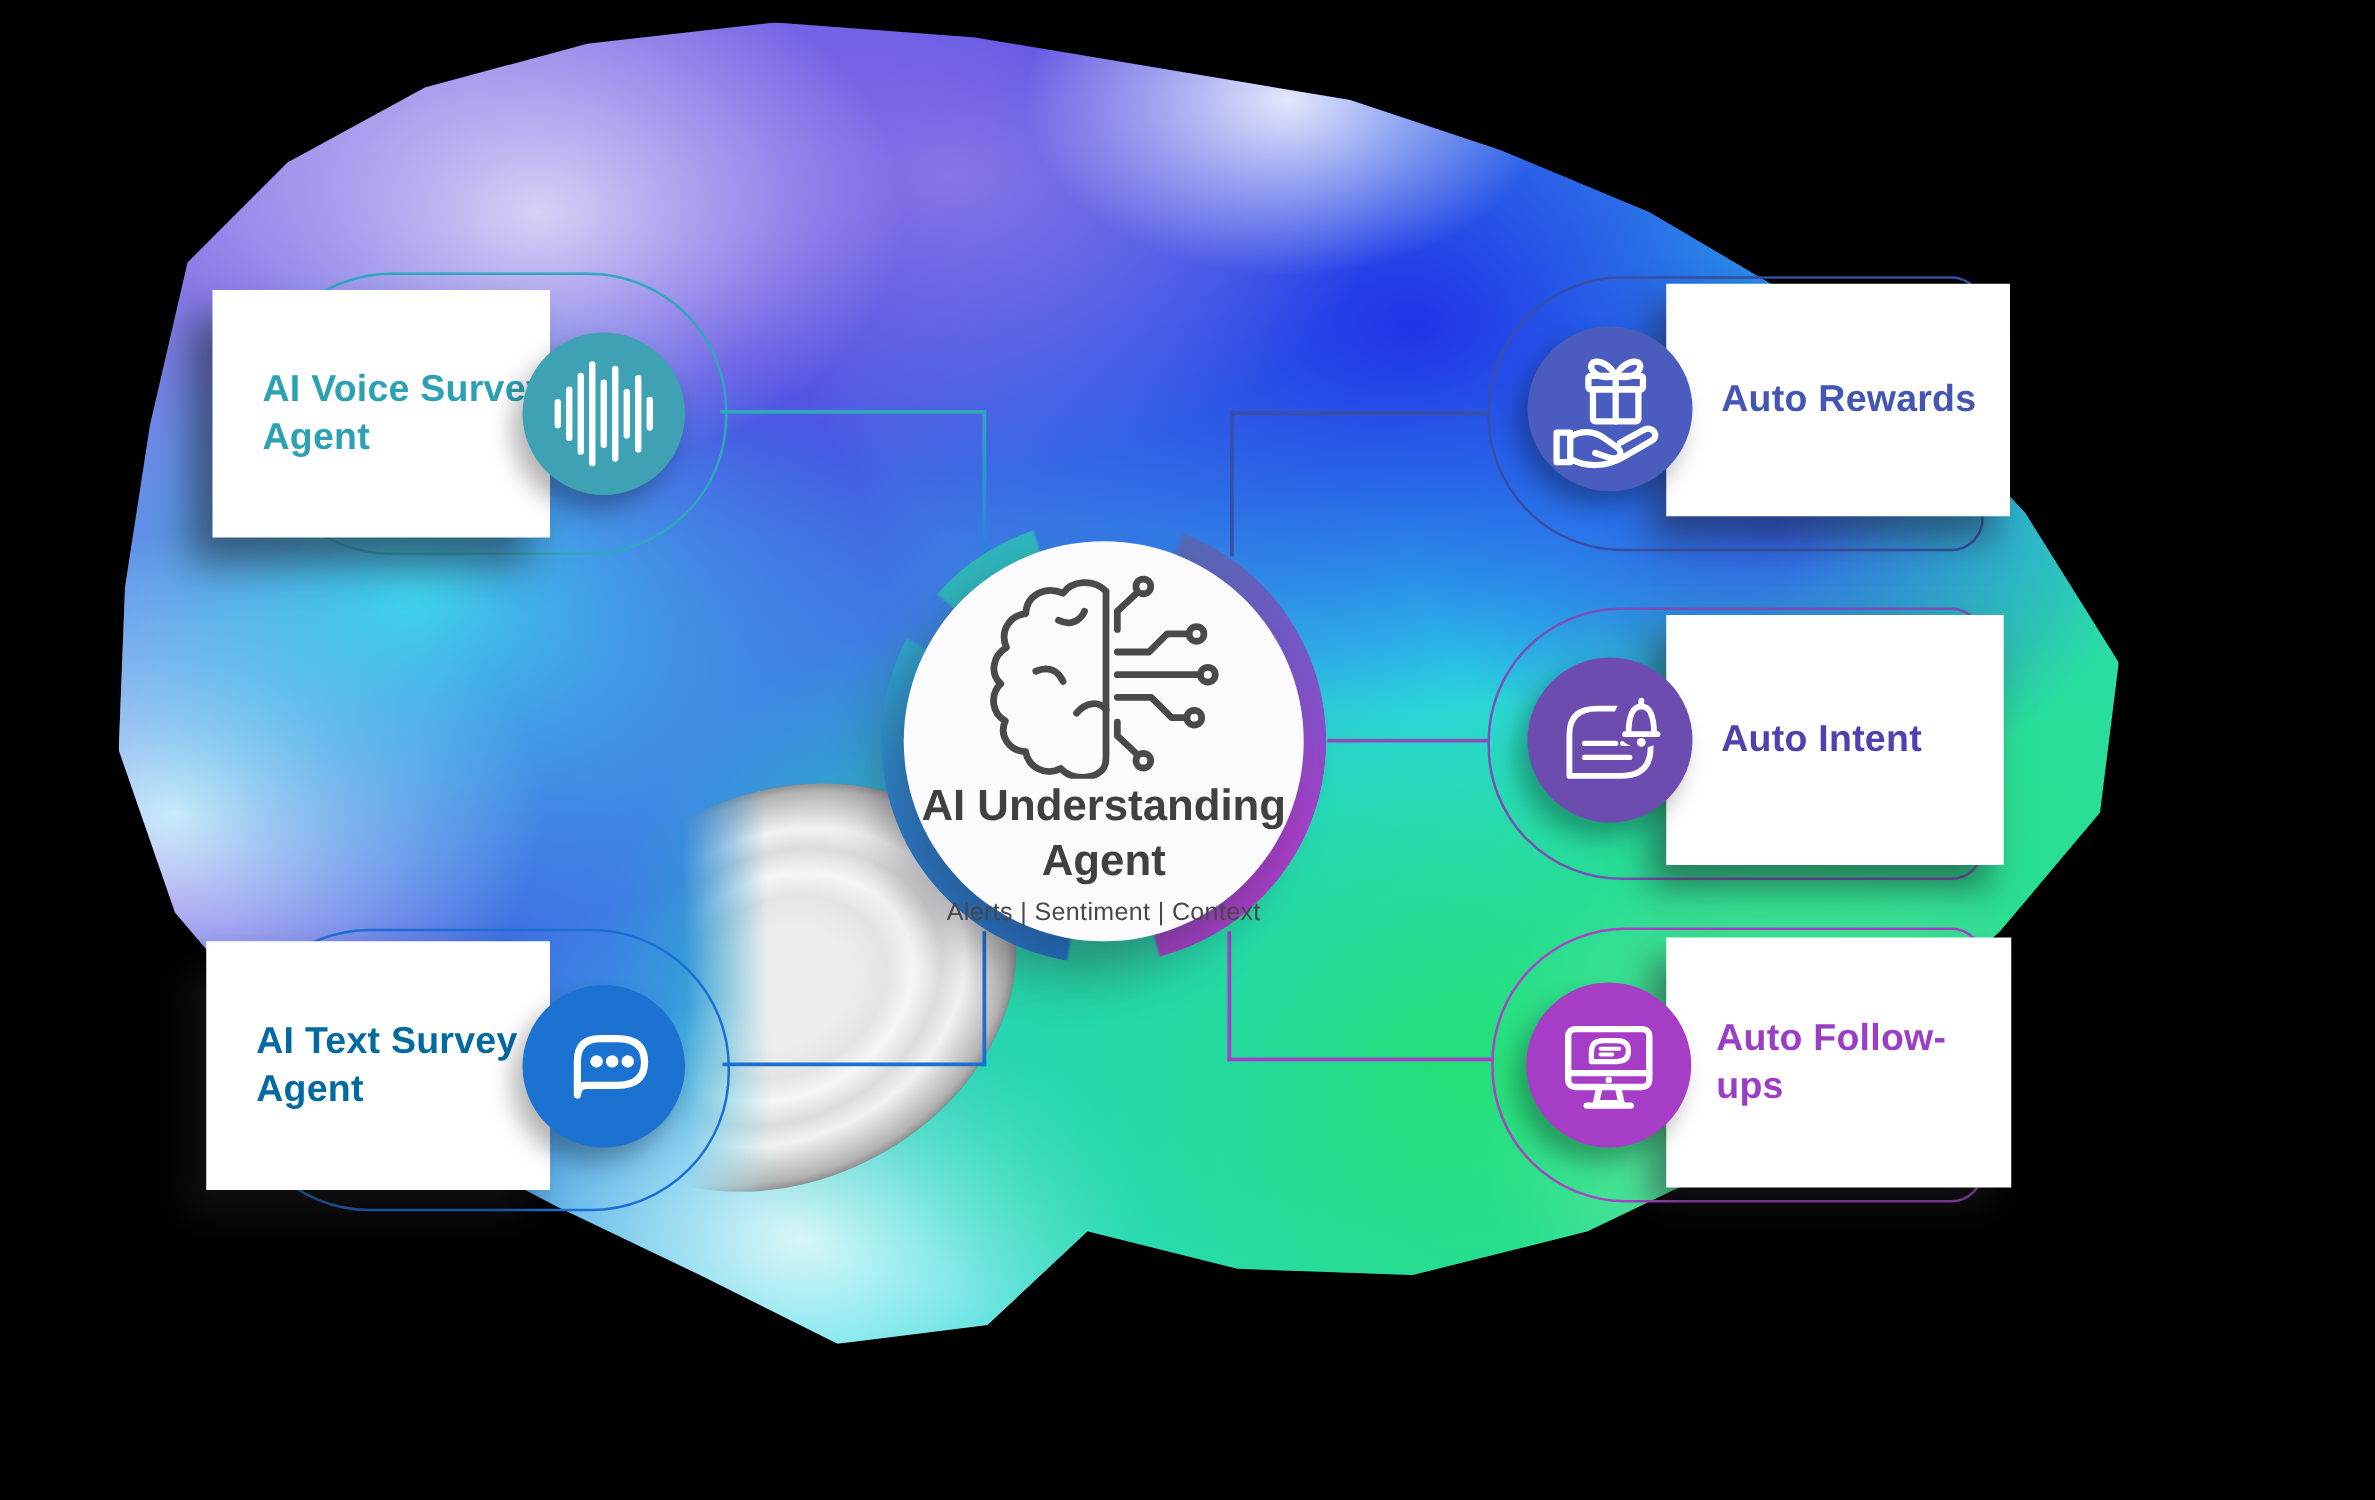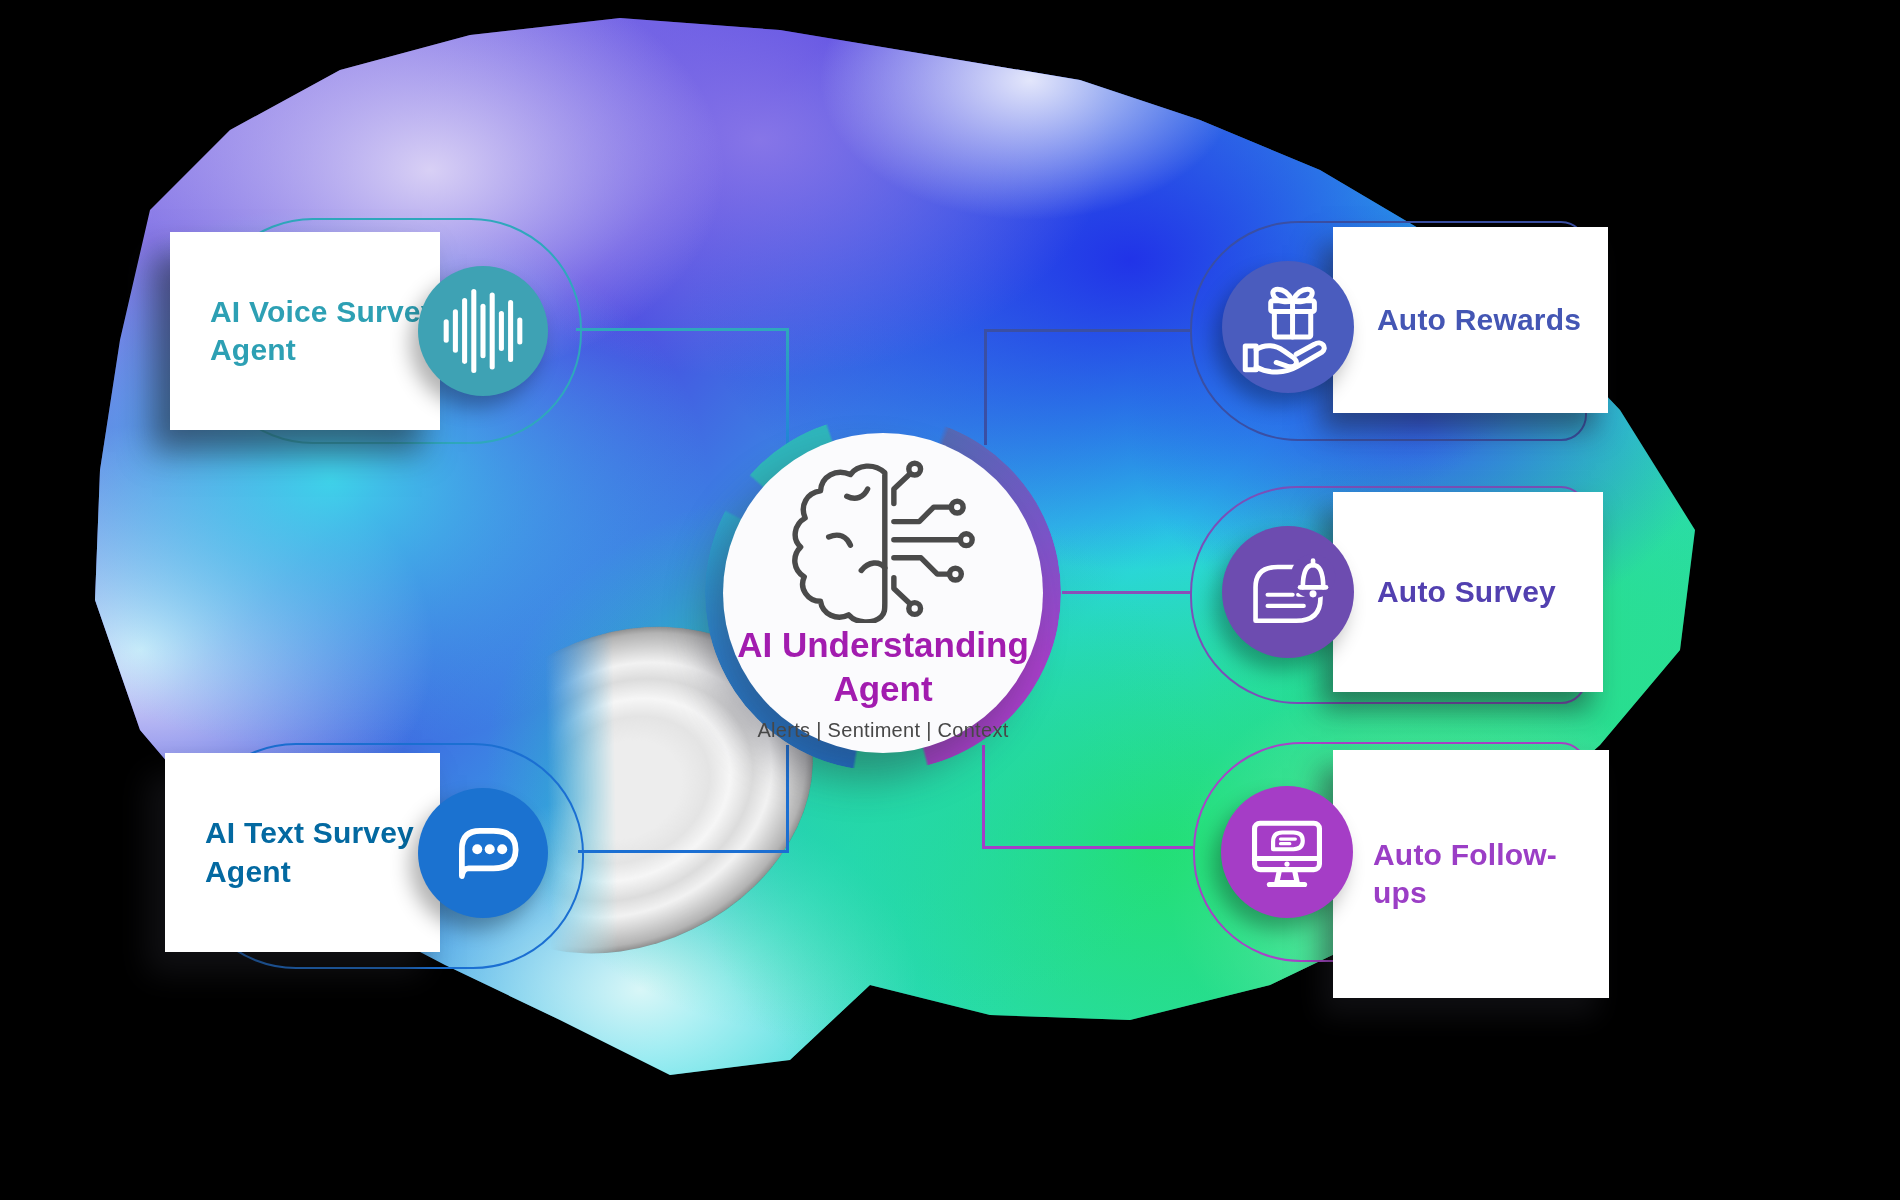--- a/index.html
+++ b/index.html
@@ -62,21 +62,21 @@
       #1d76d6 190deg, #2b8ce4 250deg, #2fa9d0 297deg,
       transparent 298deg 311deg,
       #2fb7bd 312deg 341deg,
       transparent 342deg 360deg);
     -webkit-mask:radial-gradient(farthest-side,transparent calc(100% - 21px),#000 calc(100% - 20px));
     mask:radial-gradient(farthest-side,transparent calc(100% - 21px),#000 calc(100% - 20px));
   }
   .center-circle{position:absolute;left:723px;top:433px;width:320px;height:320px;z-index:5;
     border-radius:50%;background:#fbfbfd;display:flex;flex-direction:column;align-items:center;
     box-shadow:-18px 26px 40px rgba(45,45,60,.4);}
-  .center-title{font-weight:bold;font-size:35px;color:#a21caf;text-align:center;line-height:1.25;}
+  .center-title{font-weight:bold;font-size:35px;color:#404040;text-align:center;line-height:1.25;}
   .center-sub{font-size:20px;color:#474747;margin-top:8px;letter-spacing:.3px;}
 </style>
 </head>
 <body>
 
 <div class="blob"></div>
 
 <div class="disc"></div>
 
 <div class="seg" style="left:576px;top:328px;width:212px;height:3px;background:#2fa8bc;"></div>
@@ -179,42 +179,42 @@
       <path d="M60,26 C70,8 87,12 80,22 C75,28 66,28 60,26 Z"></path>
       <rect x="8" y="76" width="12" height="26"></rect>
       <path d="M20,80 C30,73 42,75 50,81 L60,88 C68,93 64,101 54,98 L42,94"></path>
       <path d="M20,99 C34,107 52,106 66,98 L92,83 C99,78 92,69 84,74 L64,85"></path>
     </g>
   </svg>
 </div>
 
 <div class="pill" style="left:1190px;top:486px;width:393px;height:214px;border-radius:107px 26px 26px 107px;border-color:#7b4fb8;"></div>
 <div class="card right" style="left:1333px;top:492px;width:270px;height:200px;">
-  <div class="node-label" style="color:#5240b0;padding-left:44px;">Auto Survey</div>
+  <div class="node-label" style="color:#5240b0;padding-left:44px;">Auto Intent</div>
 </div>
 <div class="icon-circle" style="left:1222px;top:526px;width:132px;height:132px;background:#6d4cb0;">
   <svg width="102" height="102" viewBox="0 0 110 110">
     <path d="M20,86 L20,50 Q20,28 44,28 L64,28 Q90,28 90,52 L90,62 Q90,86 64,86 Z" fill="none" stroke="#fff" stroke-width="5" stroke-linejoin="round"></path>
     <g stroke="#fff" stroke-width="4.5" stroke-linecap="round">
       <line x1="33" y1="58" x2="60" y2="58"></line>
       <line x1="66" y1="58" x2="77" y2="58"></line>
       <line x1="33" y1="70" x2="72" y2="70"></line>
     </g>
     <circle cx="82" cy="38" r="24" fill="#6d4cb0"></circle>
     <g fill="none" stroke="#fff" stroke-width="5" stroke-linecap="round" stroke-linejoin="round">
       <path d="M68,50 L96,50"></path>
       <path d="M71,50 C71,33 75,26 82,26 C89,26 93,33 93,50"></path>
       <line x1="82" y1="26" x2="82" y2="21"></line>
     </g>
     <circle cx="82" cy="57" r="3.8" fill="#fff"></circle>
   </svg>
 </div>
 
 <div class="pill" style="left:1193px;top:742px;width:390px;height:216px;border-radius:108px 26px 26px 108px;border-color:#a844c8;"></div>
-<div class="card right" style="left:1333px;top:750px;width:276px;height:248px;">
+<div class="card right" style="left:1333px;top:750px;width:276px;height:200px;">
   <div class="node-label" style="color:#9b3ec6;padding-left:40px;">Auto Follow-ups</div>
 </div>
 <div class="icon-circle" style="left:1221px;top:786px;width:132px;height:132px;background:#a53dc6;">
   <svg width="102" height="102" viewBox="0 0 110 110">
     <g fill="none" stroke="#fff" stroke-width="5.5" stroke-linecap="round" stroke-linejoin="round">
       <rect x="20" y="24" width="70" height="50" rx="6"></rect>
       <line x1="20" y1="62" x2="90" y2="62"></line>
       <path d="M47,74 L44,88 L66,88 L63,74"></path>
       <line x1="36" y1="90" x2="74" y2="90"></line>
     </g>

